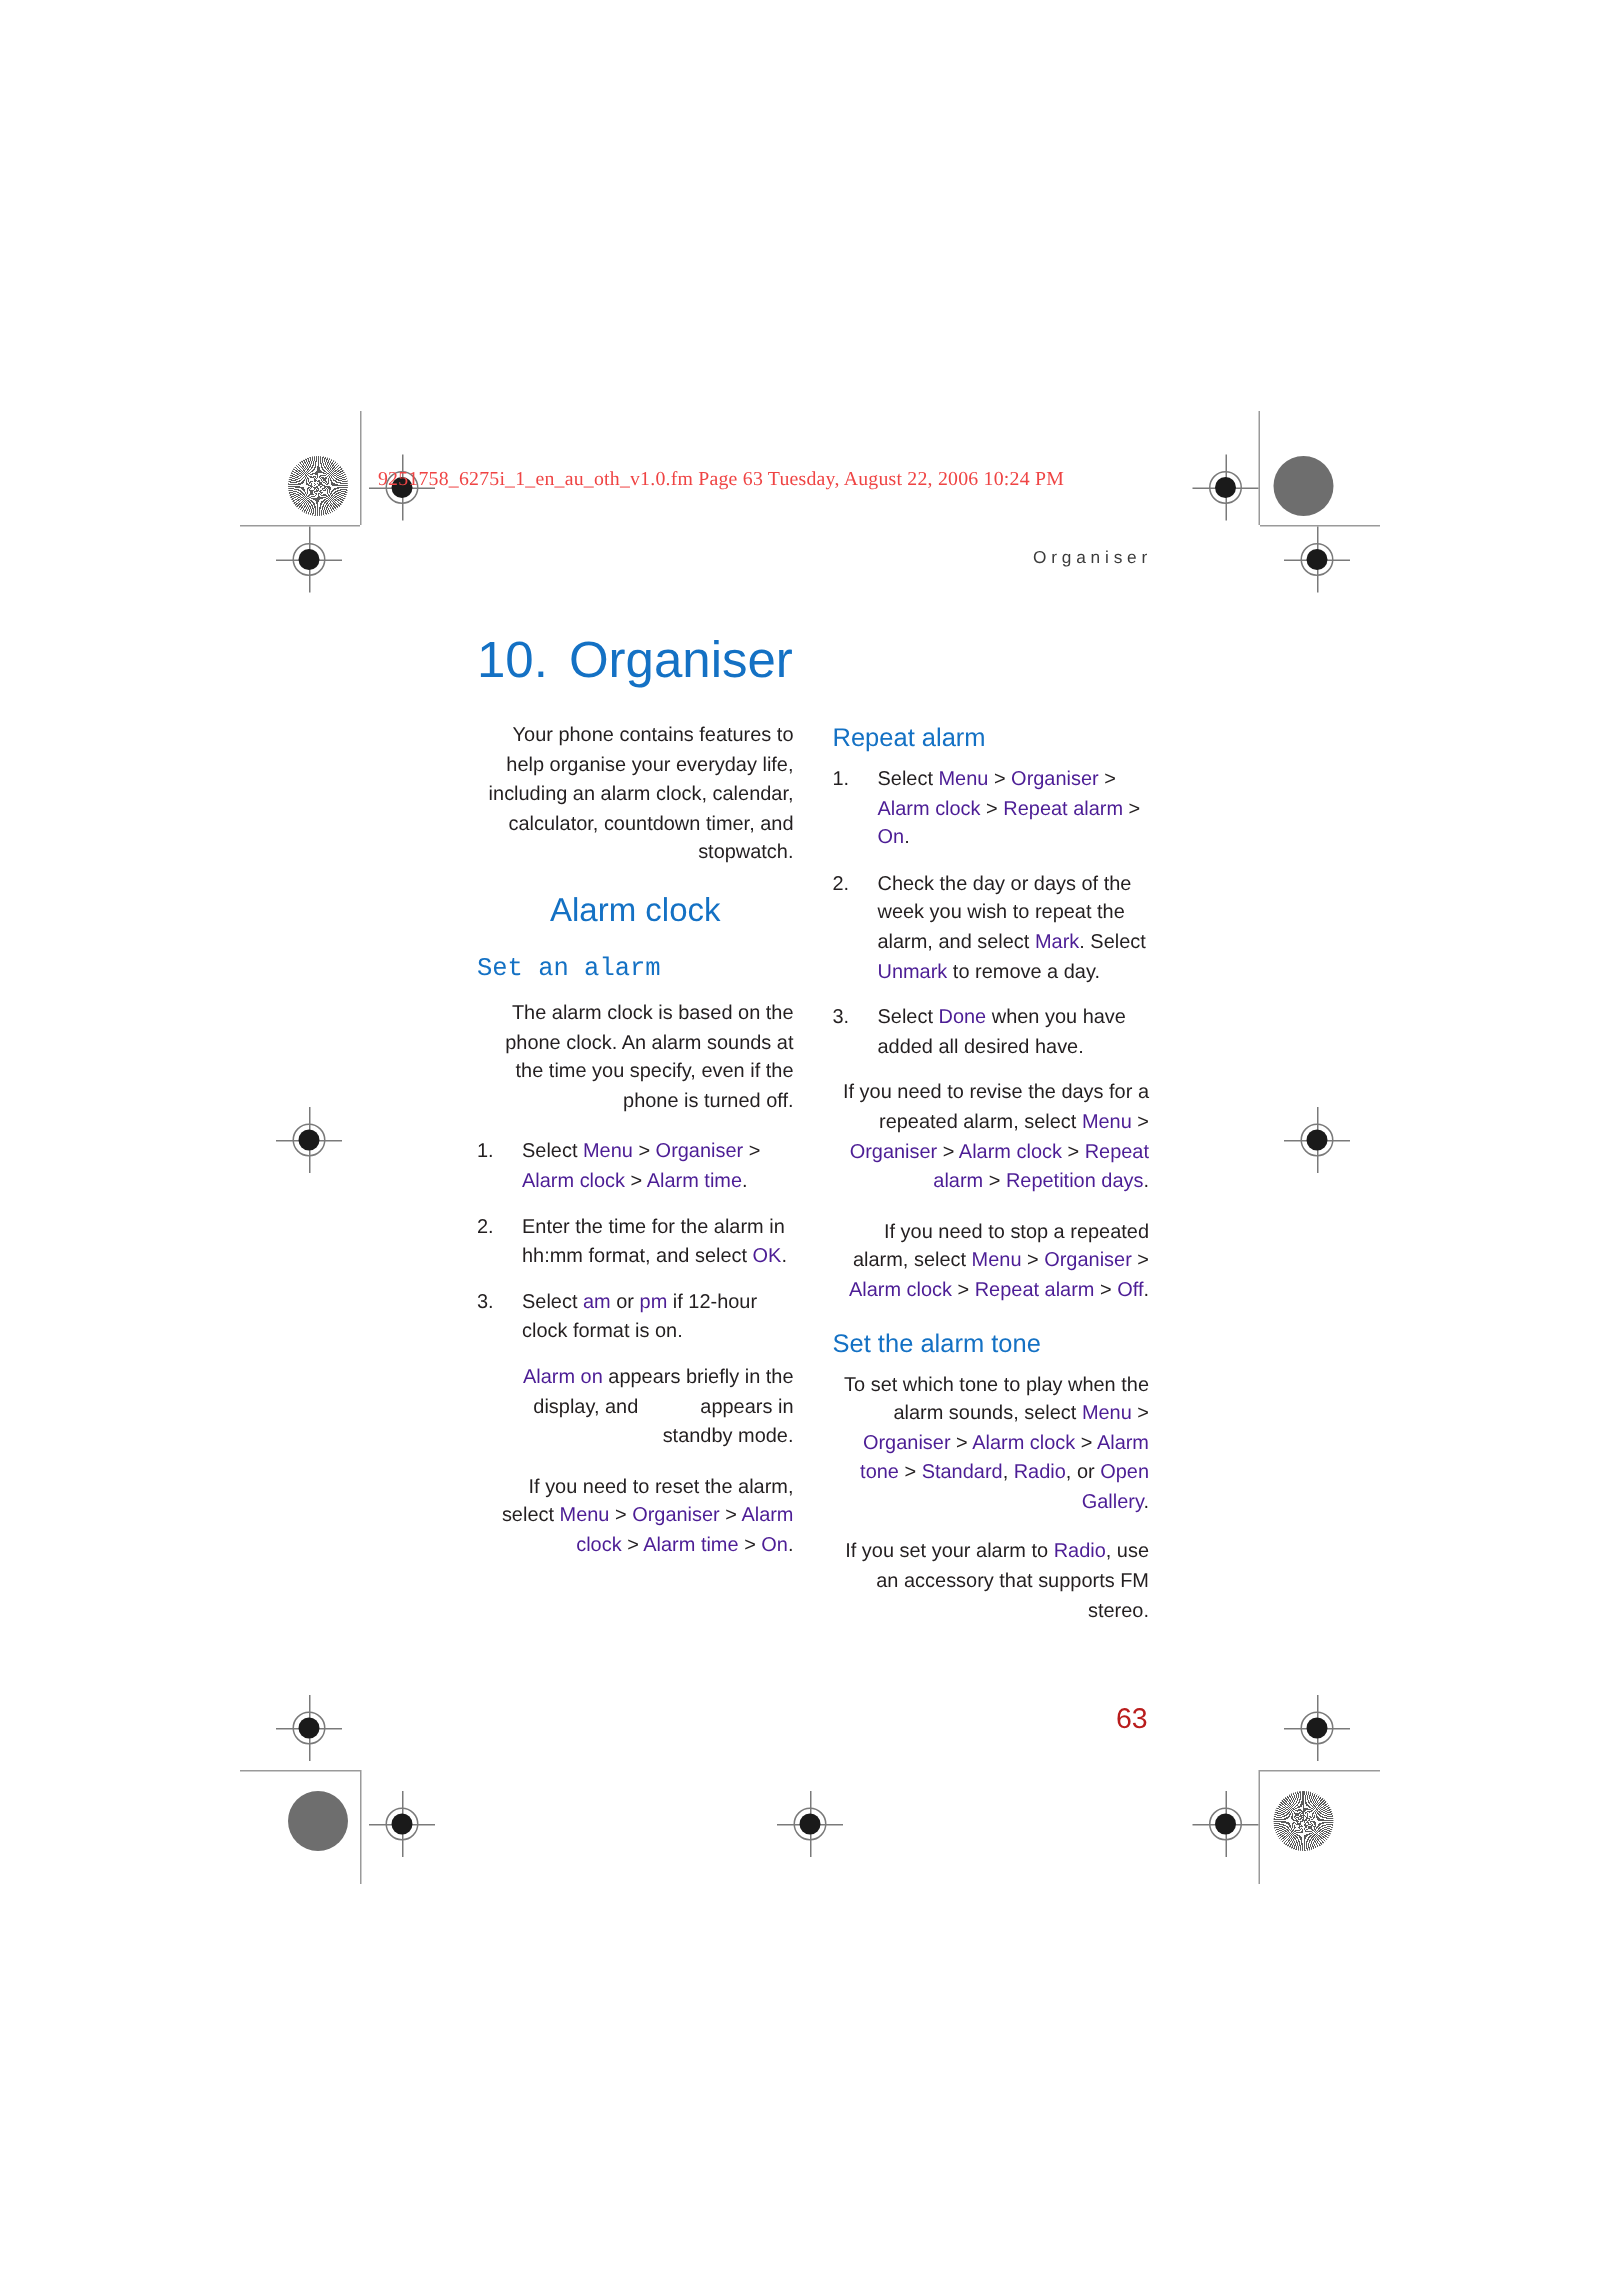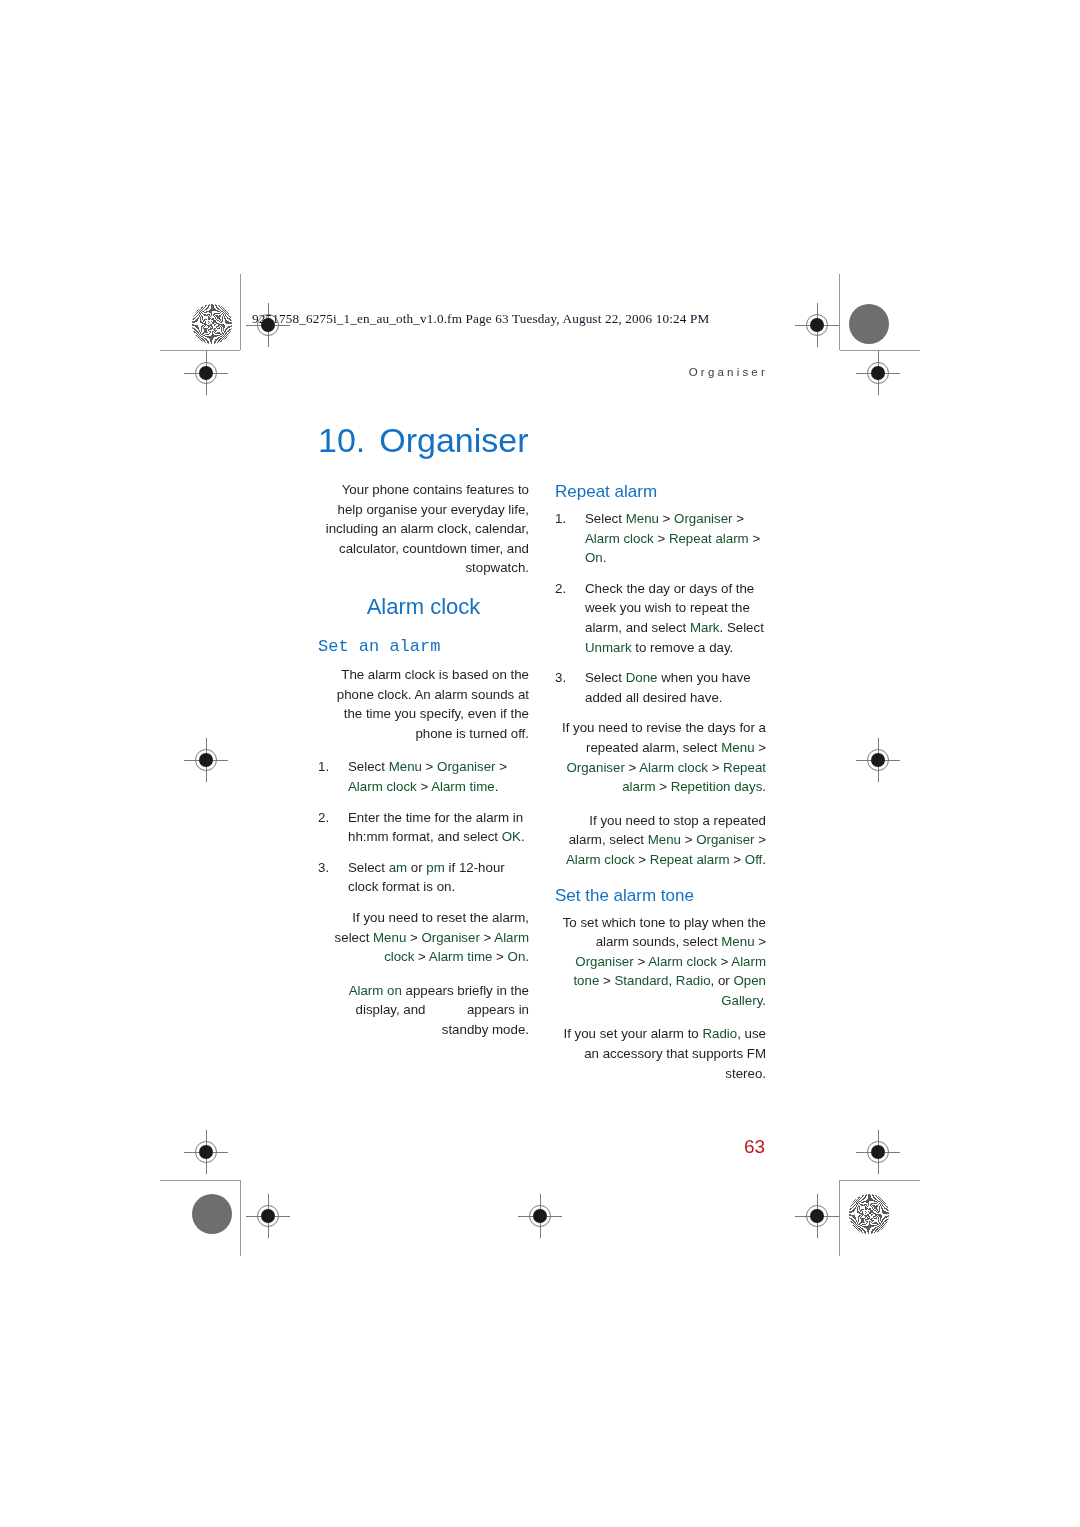--- a/index.html
+++ b/index.html
@@ -69,21 +69,21 @@
     background: #9a9a9a;
   }
 
   
   .filename-bar {
     position: absolute;
     left: 252px;
     top: 311px;
     font-family: "Liberation Serif", serif;
     font-size: 13.2px;
-    color: #0f172a;
+    color: #ef4444;
     white-space: nowrap;
     letter-spacing: 0.15px;
   }
 
   .running-head {
     position: absolute;
     right: 312px;
     top: 366px;
     font-family: "Liberation Sans", sans-serif;
     font-size: 11.5px;
@@ -169,21 +169,21 @@
   }
   .numlist li .marker {
     position: absolute;
     left: 0;
     top: 0;
     width: 24px;
     text-align: left;
     color: #231f20;
   }
 
-  .ui { color: #14532d; }
+  .ui { color: #4c1d95; }
   .gap-icon {
     display: inline-block;
     width: 34px;
   }
 
   .page-number {
     position: absolute;
     left: 744px;
     top: 1136px;
     font-size: 19px;
@@ -294,23 +294,23 @@
     <h3 class="h-sub">Set an alarm</h3>
 
     <p class="body-text">The alarm clock is based on the phone clock. An alarm sounds at the time you specify, even if the phone is turned off.</p>
 
     <ol class="numlist">
         <li><span class="marker">1.</span><span><span>Select </span><span class="ui">Menu</span><span> &gt; </span><span class="ui">Organiser</span><span> &gt; </span><span class="ui">Alarm clock</span><span> &gt; </span><span class="ui">Alarm time</span><span>.</span></span></li>
         <li><span class="marker">2.</span><span><span>Enter the time for the alarm in hh:mm format, and select </span><span class="ui">OK</span><span>.</span></span></li>
         <li><span class="marker">3.</span><span><span>Select </span><span class="ui">am</span><span> or </span><span class="ui">pm</span><span> if 12-hour clock format is on.</span></span></li>
       </ol>
 
+    <p class="body-text"><span class="ui">Alarm on</span><span> appears briefly in the display, and </span><span class="gap-icon"></span><span> appears in standby mode.</span></p>
+
     <p class="body-text"><span>If you need to reset the alarm, select </span><span class="ui">Menu</span><span> &gt; </span><span class="ui">Organiser</span><span> &gt; </span><span class="ui">Alarm clock</span><span> &gt; </span><span class="ui">Alarm time</span><span> &gt; </span><span class="ui">On</span><span>.</span></p>
-
-    <p class="body-text"><span class="ui">Alarm on</span><span> appears briefly in the display, and </span><span class="gap-icon"></span><span> appears in standby mode.</span></p>
 
   </div>
 
   <div class="col col-right">
     <h3 class="h-sub-right">Repeat alarm</h3>
 
 
     <ol class="numlist">
         <li><span class="marker">1.</span><span><span>Select </span><span class="ui">Menu</span><span> &gt; </span><span class="ui">Organiser</span><span> &gt; </span><span class="ui">Alarm clock</span><span> &gt; </span><span class="ui">Repeat alarm</span><span> &gt; </span><span class="ui">On</span><span>.</span></span></li>
         <li><span class="marker">2.</span><span><span>Check the day or days of the week you wish to repeat the alarm, and select </span><span class="ui">Mark</span><span>. Select </span><span class="ui">Unmark</span><span> to remove a day.</span></span></li>

